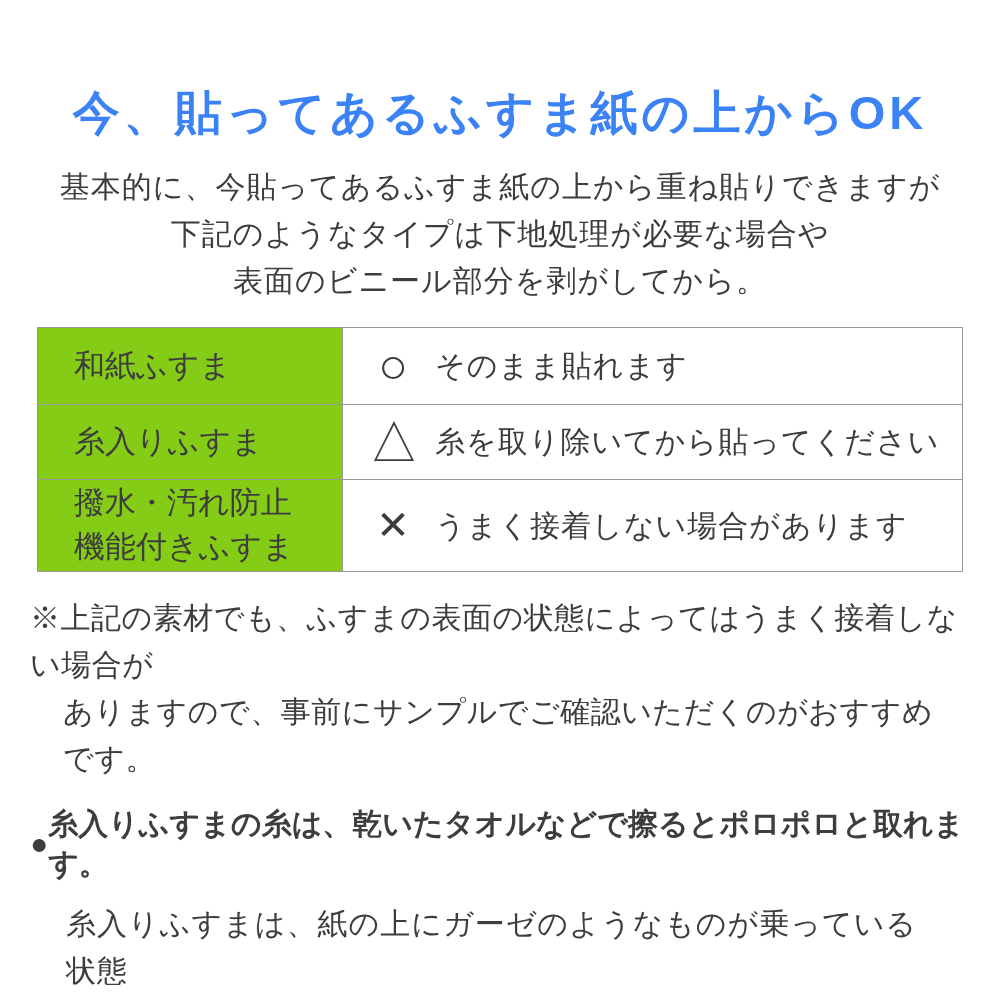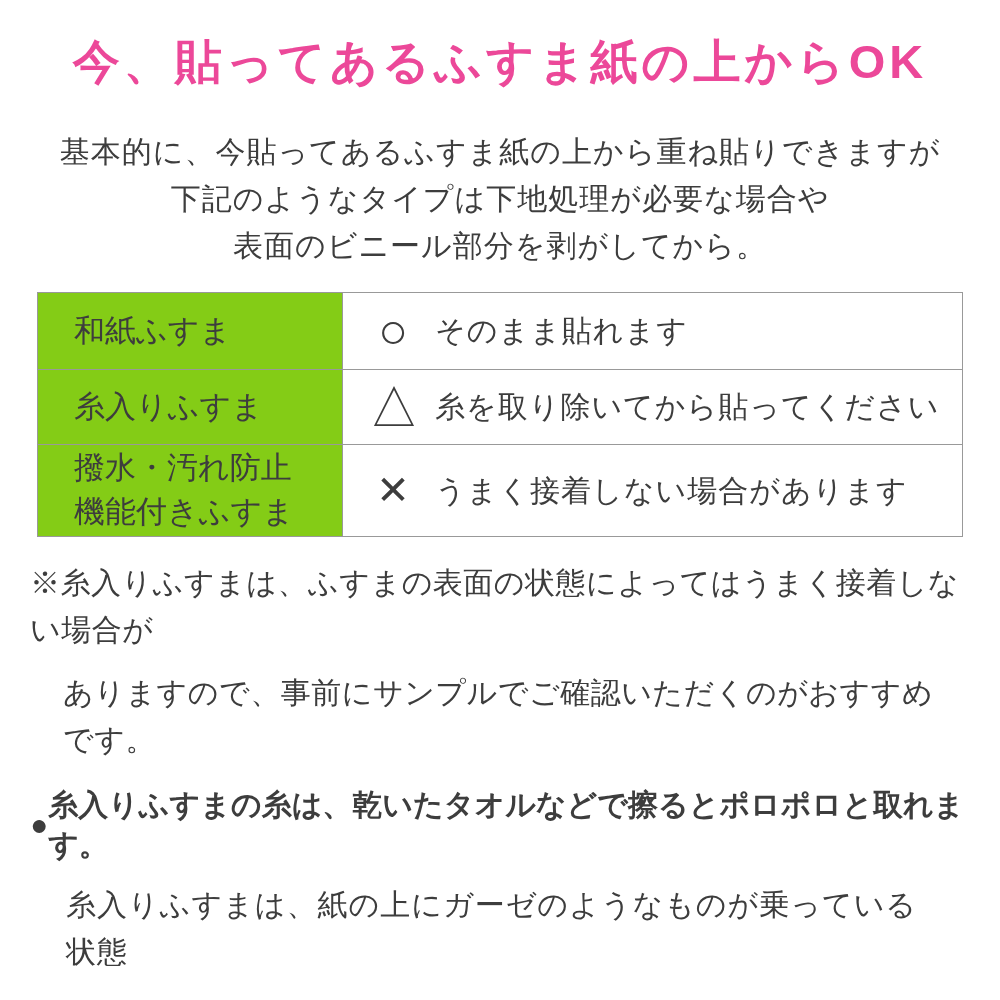--- a/index.html
+++ b/index.html
@@ -7,32 +7,32 @@
   body {
     width: 1000px; height: 1000px;
     font-family: "Liberation Sans", sans-serif;
     color: #3d3d3d;
     overflow: hidden;
   }
   .page { width: 1000px; height: 1000px; background: #ffffff; }
 
   
   .title {
-    padding-top: 36px;
+    padding-top: 87px;
     text-align: center;
     font-size: 47px;
     font-weight: bold;
     letter-spacing: 4px;
-    color: #ec4899;
+    color: #3b82f6;
     line-height: 1.1;
   }
 
   
   .intro {
-    margin-top: 40px;
+    margin-top: 24px;
     text-align: center;
     font-size: 30px;
     letter-spacing: 1px;
     line-height: 47px;
   }
   .line { display: block; }
 
   
   table.compat {
     margin: 23px 37px 0 37px;
@@ -77,21 +77,21 @@
     line-height: 45px;
   }
 
   
   .note {
     margin: 22px 40px 0 30px;
     font-size: 30px;
     letter-spacing: 0.5px;
     line-height: 47px;
   }
-  .note .line-2 { padding-left: 33px; margin-top: 16px; }
+  .note .line-2 { padding-left: 33px; }
 
   
   .thread-headline {
     margin: 22px 30px 0 30px;
     font-size: 30px;
     font-weight: bold;
     line-height: 40px;
     letter-spacing: 0;
     display: flex;
     align-items: center;
@@ -160,21 +160,21 @@
           <span class="desc-lines">
             <span class="line">うまく接着しない場合があります</span>
           </span>
         </div>
       </td>
     </tr>
   </tbody>
     </table>
 
   <p class="note">
-    <span class="line">※糸入りふすまは、ふすまの表面の状態によってはうまく接着しない場合が</span>
+    <span class="line">※上記の素材でも、ふすまの表面の状態によってはうまく接着しない場合が</span>
     <span class="line line-2">ありますので、事前にサンプルでご確認いただくのがおすすめです。</span>
   </p>
 
   <p class="thread-headline">
     <span class="bullet">●</span>
     <span>糸入りふすまの糸は、乾いたタオルなどで擦るとポロポロと取れます。</span>
   </p>
 
   <p class="thread-body">
     <span class="line">糸入りふすまは、紙の上にガーゼのようなものが乗っている状態</span>

